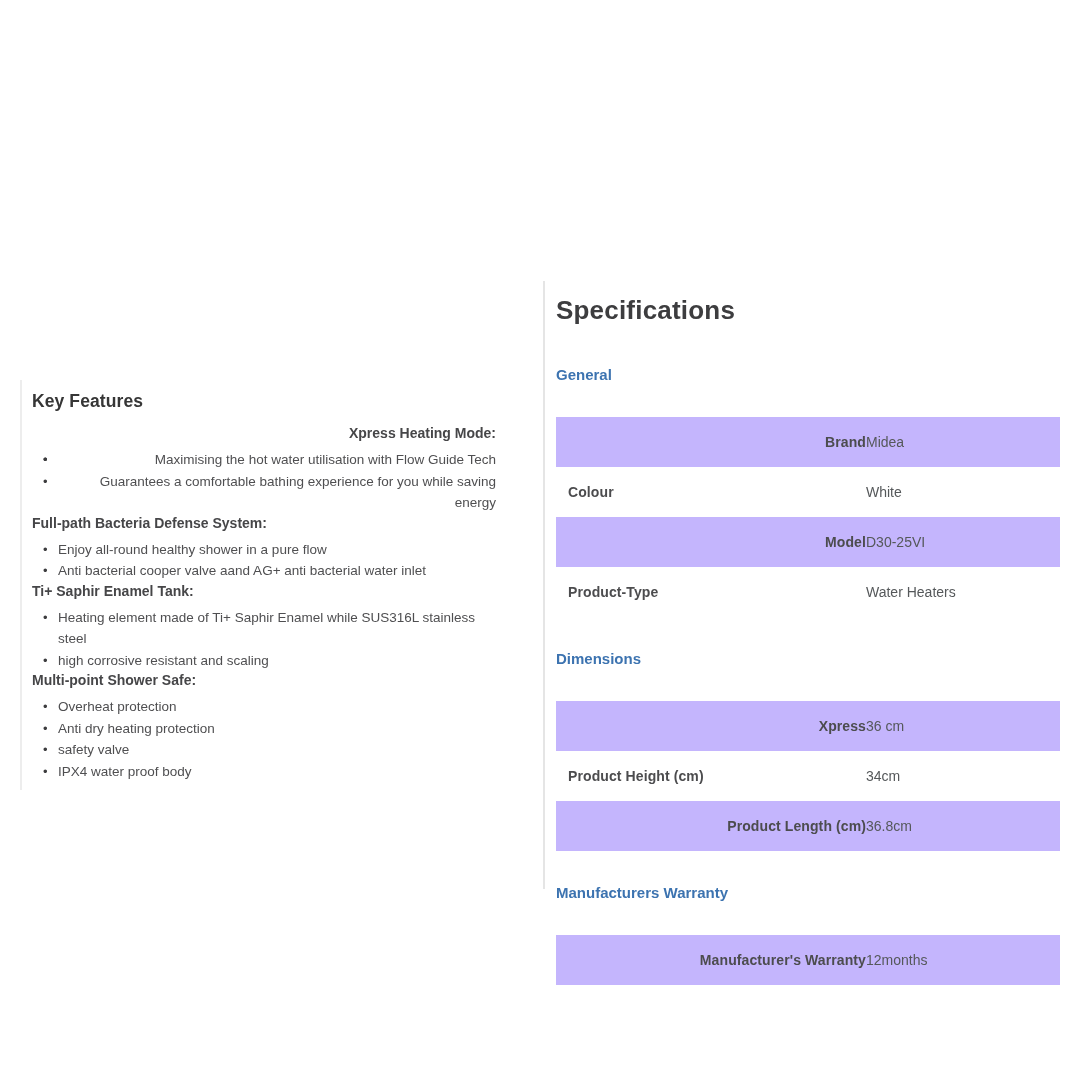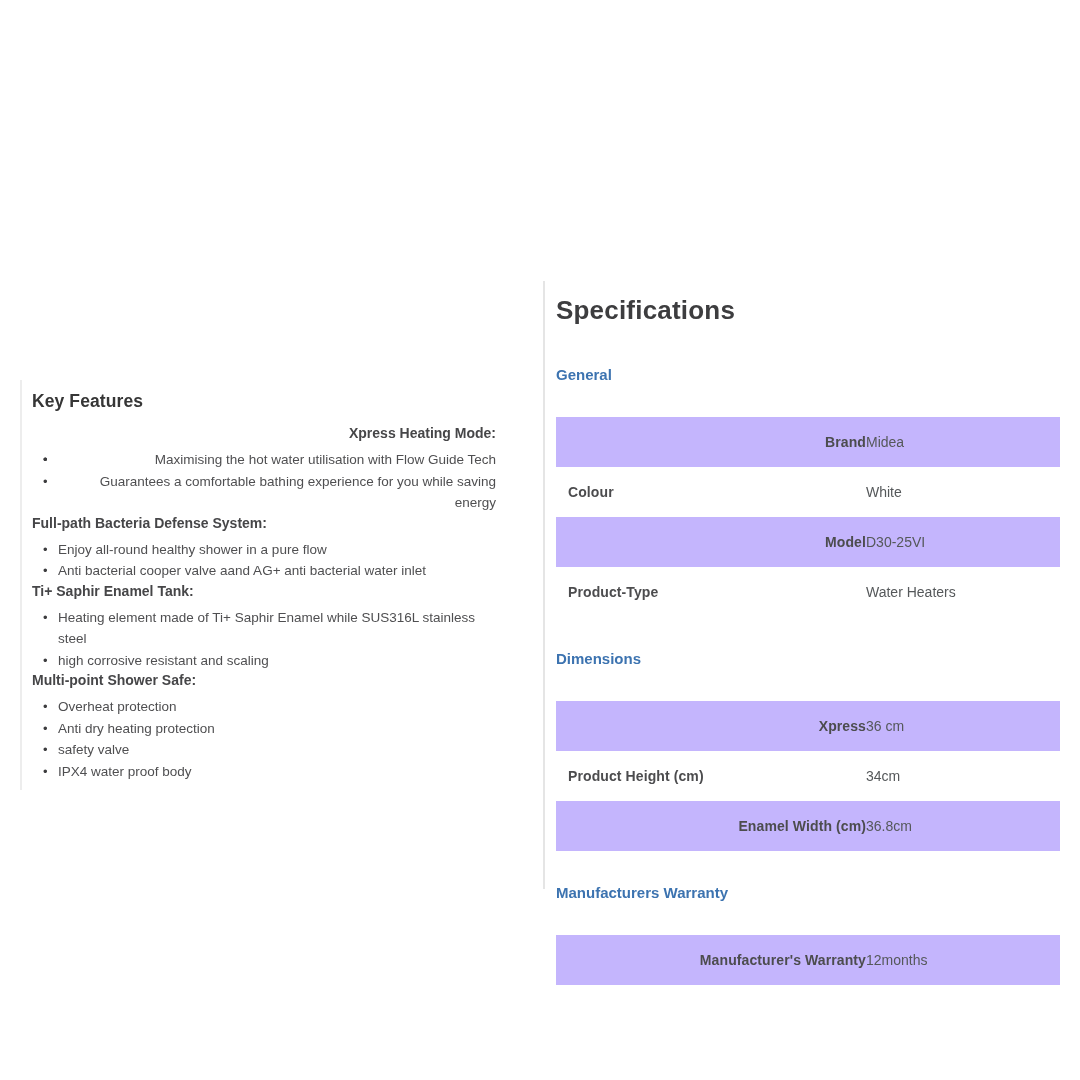--- a/index.html
+++ b/index.html
@@ -124,21 +124,21 @@
   <div class="spec-table">
     <div class="spec-row striped">
       <div class="spec-label">Xpress</div>
       <div class="spec-value">36 cm</div>
     </div>
     <div class="spec-row">
       <div class="spec-label">Product Height (cm)</div>
       <div class="spec-value">34cm</div>
     </div>
     <div class="spec-row striped">
-      <div class="spec-label">Enamel Width (cm)</div>
+      <div class="spec-label">Product Length (cm)</div>
       <div class="spec-value">36.8cm</div>
     </div>
   </div>
 
   
   <a class="spec-section-heading">Manufacturers Warranty</a>
   <div class="spec-table">
     <div class="spec-row striped">
       <div class="spec-label">Manufacturer's Warranty</div>
       <div class="spec-value">12months</div>

